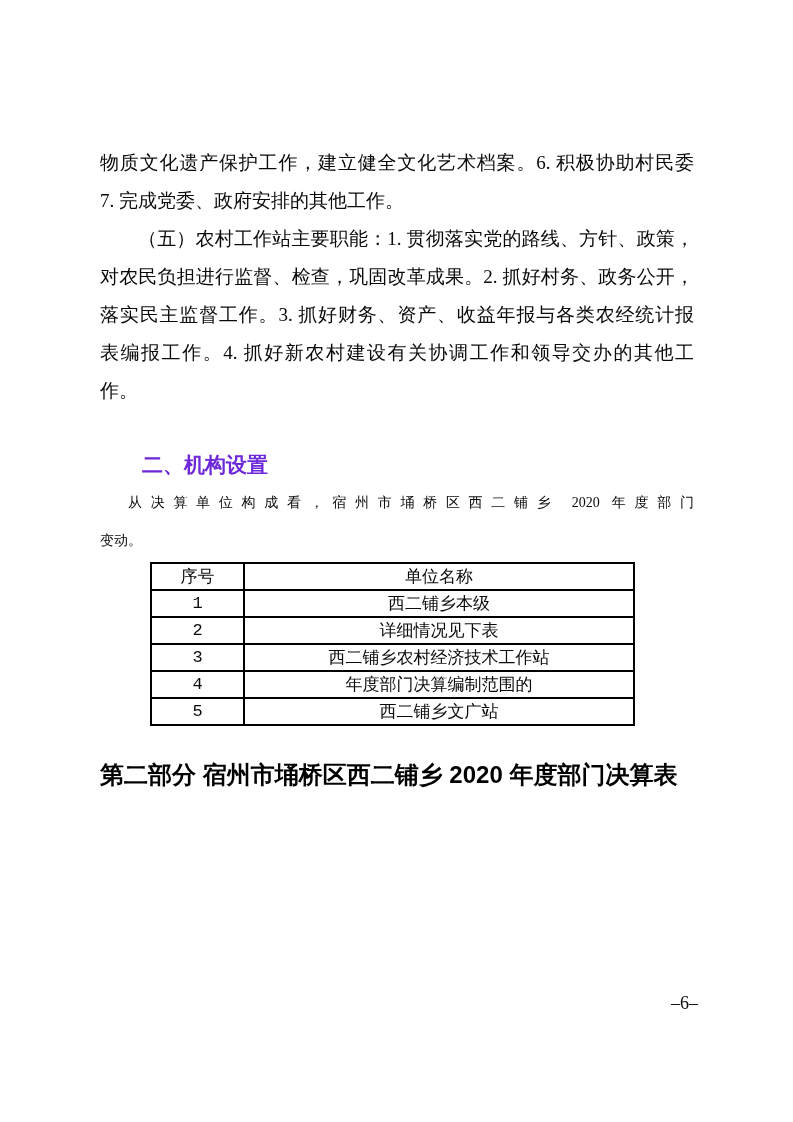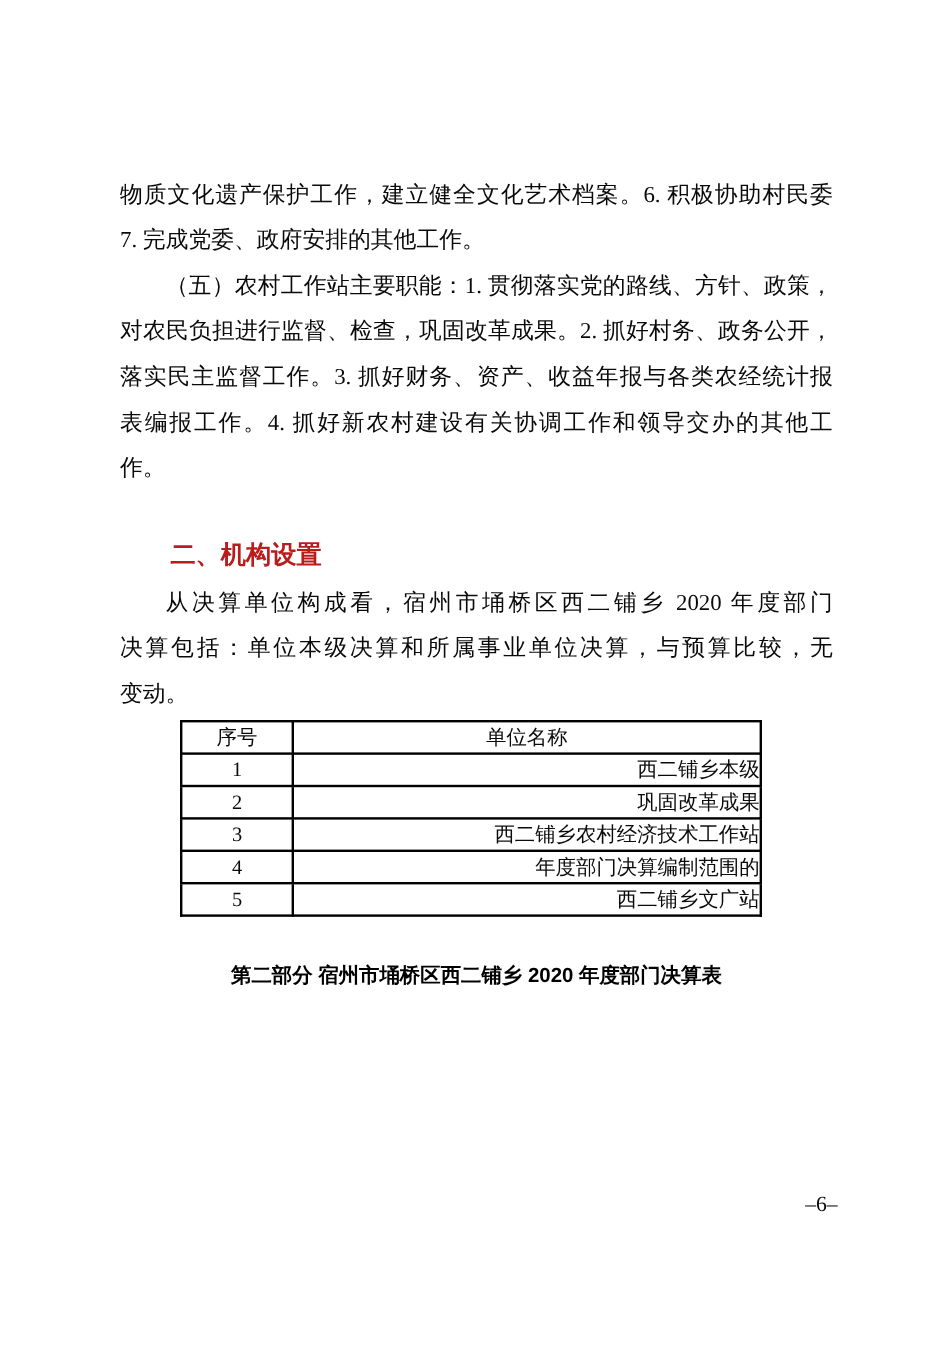--- a/index.html
+++ b/index.html
@@ -41,57 +41,57 @@
   .end {
     text-align: center;
     text-align-last: left;
   }
   .indent {
     text-indent: 2em;
   }
   .section-heading {
     margin: 36px 0 0 0;
     padding: 0;
-    font-family: Liberation Mono, monospace;
+    font-family: Liberation Serif, serif;
     font-weight: bold;
     font-size: 21px;
     line-height: 38px;
     text-indent: 2em;
-    color: #b91c1c;
+    color: #6d28d9;
   }
   .fangsong {
     
-    font-size: 19px;
+    font-size: 14px;
   }
   .units-table {
     border-collapse: collapse;
     table-layout: fixed;
     width: 485px;
     margin: 2px 0 0 50px;
     font-size: 17px;
   }
   .units-table th, .units-table td {
     border: 2px solid #000000;
     height: 25px;
     padding: 0;
     font-weight: normal;
     vertical-align: middle;
+    font-family: Liberation Mono, monospace;
   }
   .col-index { width: 93px; }
   .units-table th { text-align: center; }
   .cell-index { text-align: center; }
-  .cell-name { text-align: right; padding-left: 10px; }
+  .cell-name { text-align: center; padding-left: 10px; }
   .part-title {
     margin: 34px 0 0 0;
     padding: 0;
     font-family: "Liberation Sans", "DejaVu Sans", sans-serif;
     font-weight: bold;
-    font-size: 17px;
+    font-size: 24px;
     line-height: 30px;
-    text-align: center;
     color: #000000;
   }
   .page-number {
     position: absolute;
     right: 95px;
     top: 992px;
     font-size: 18px;
     line-height: 22px;
     color: #0a0a0a;
   }
@@ -112,21 +112,20 @@
       <div class="line fill">对农民负担进行监督、检查，巩固改革成果。2. 抓好村务、政务公开，</div>
       <div class="line fill">落实民主监督工作。3. 抓好财务、资产、收益年报与各类农经统计报</div>
       <div class="line fill">表编报工作。4. 抓好新农村建设有关协调工作和领导交办的其他工</div>
       <div class="line end">作。</div>
     </div>
 
     <h2 class="section-heading">二、机构设置</h2>
 
     <div class="para fangsong">
       <div class="line fill indent">从决算单位构成看，宿州市埇桥区西二铺乡 2020 年度部门</div>
-      <div class="line fill">决算包括：单位本级决算和所属事业单位决算，与预算比较，无</div>
       <div class="line end">变动。</div>
     </div>
 
 
     <table class="units-table">
       <colgroup>
         <col class="col-index">
         <col class="col-name">
       </colgroup>
       <thead>
@@ -135,21 +134,21 @@
           <th>单位名称</th>
         </tr>
       </thead>
       <tbody>
         <tr>
           <td class="cell-index">1</td>
           <td class="cell-name">西二铺乡本级</td>
         </tr>
         <tr>
           <td class="cell-index">2</td>
-          <td class="cell-name">巩固改革成果</td>
+          <td class="cell-name">详细情况见下表</td>
         </tr>
         <tr>
           <td class="cell-index">3</td>
           <td class="cell-name">西二铺乡农村经济技术工作站</td>
         </tr>
         <tr>
           <td class="cell-index">4</td>
           <td class="cell-name">年度部门决算编制范围的</td>
         </tr>
         <tr>

